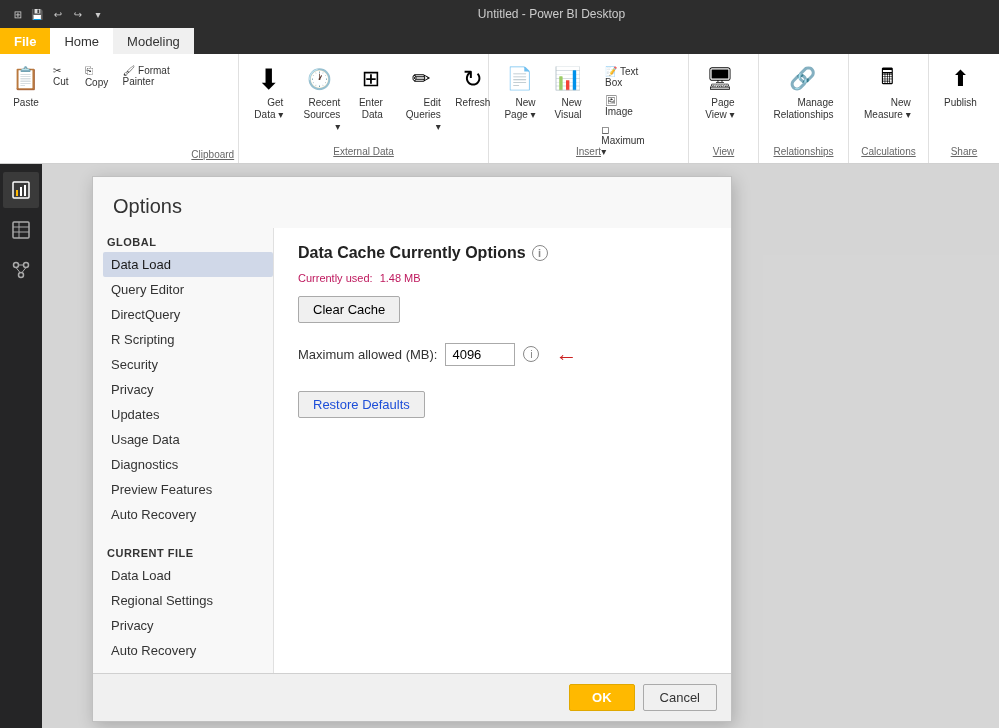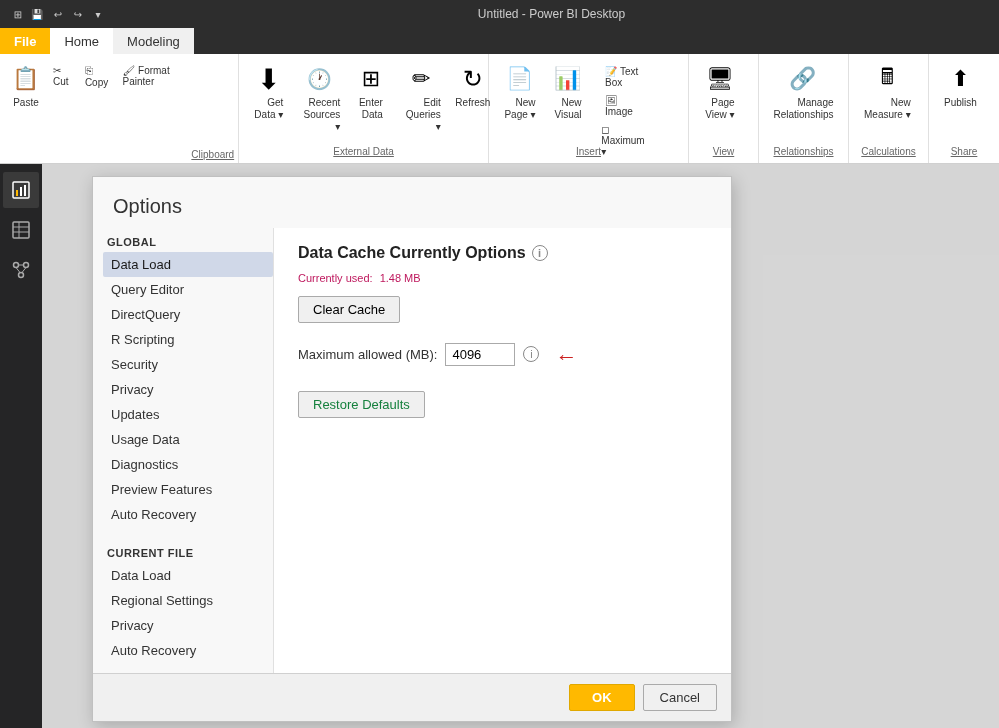--- a/index.html
+++ b/index.html
@@ -289,21 +289,21 @@
       border: 1px solid #aaa;
       font-size: 13px;
       background: #fff;
     }
     .restore-defaults-btn {
       display: inline-block;
       padding: 5px 14px;
       border: 1px solid #aaa;
       background: #f0f0f0;
       font-size: 13px;
-      color: #15803d;
+      color: #1d4ed8;
       cursor: pointer;
       border-radius: 2px;
     }
     .arrow-annotation {
       display: inline-block;
       color: #cc2222;
       font-size: 22px;
       margin-left: 8px;
     }
 

